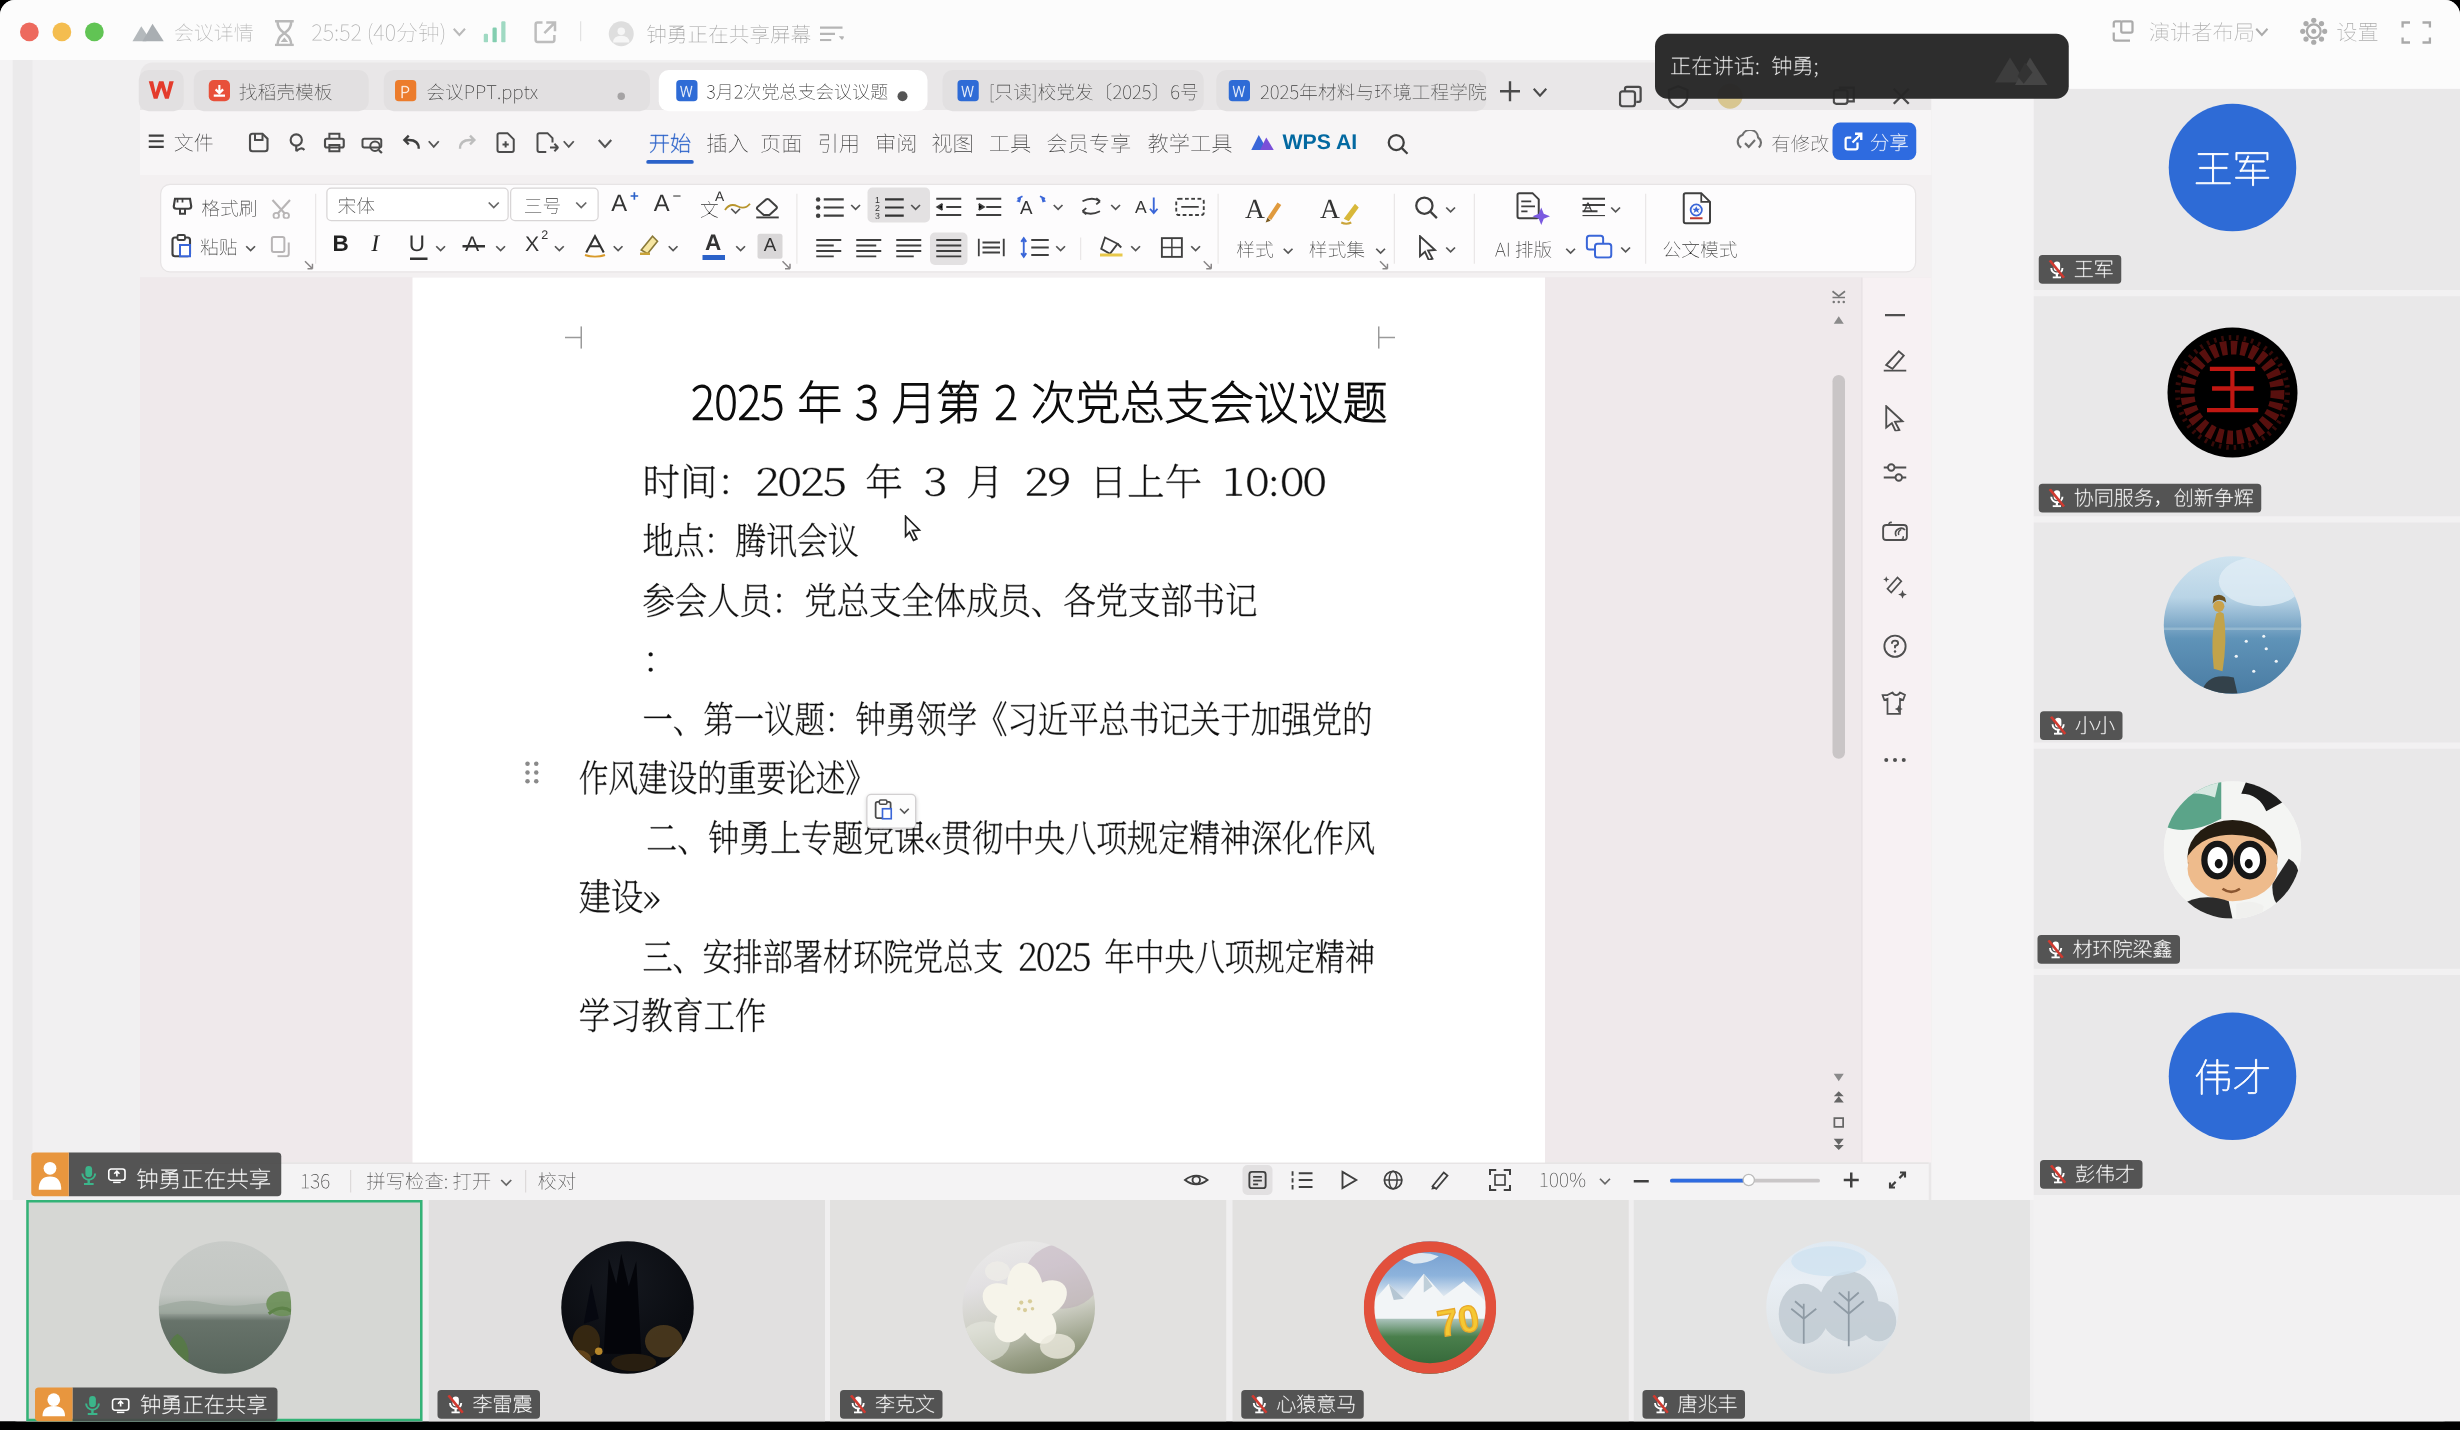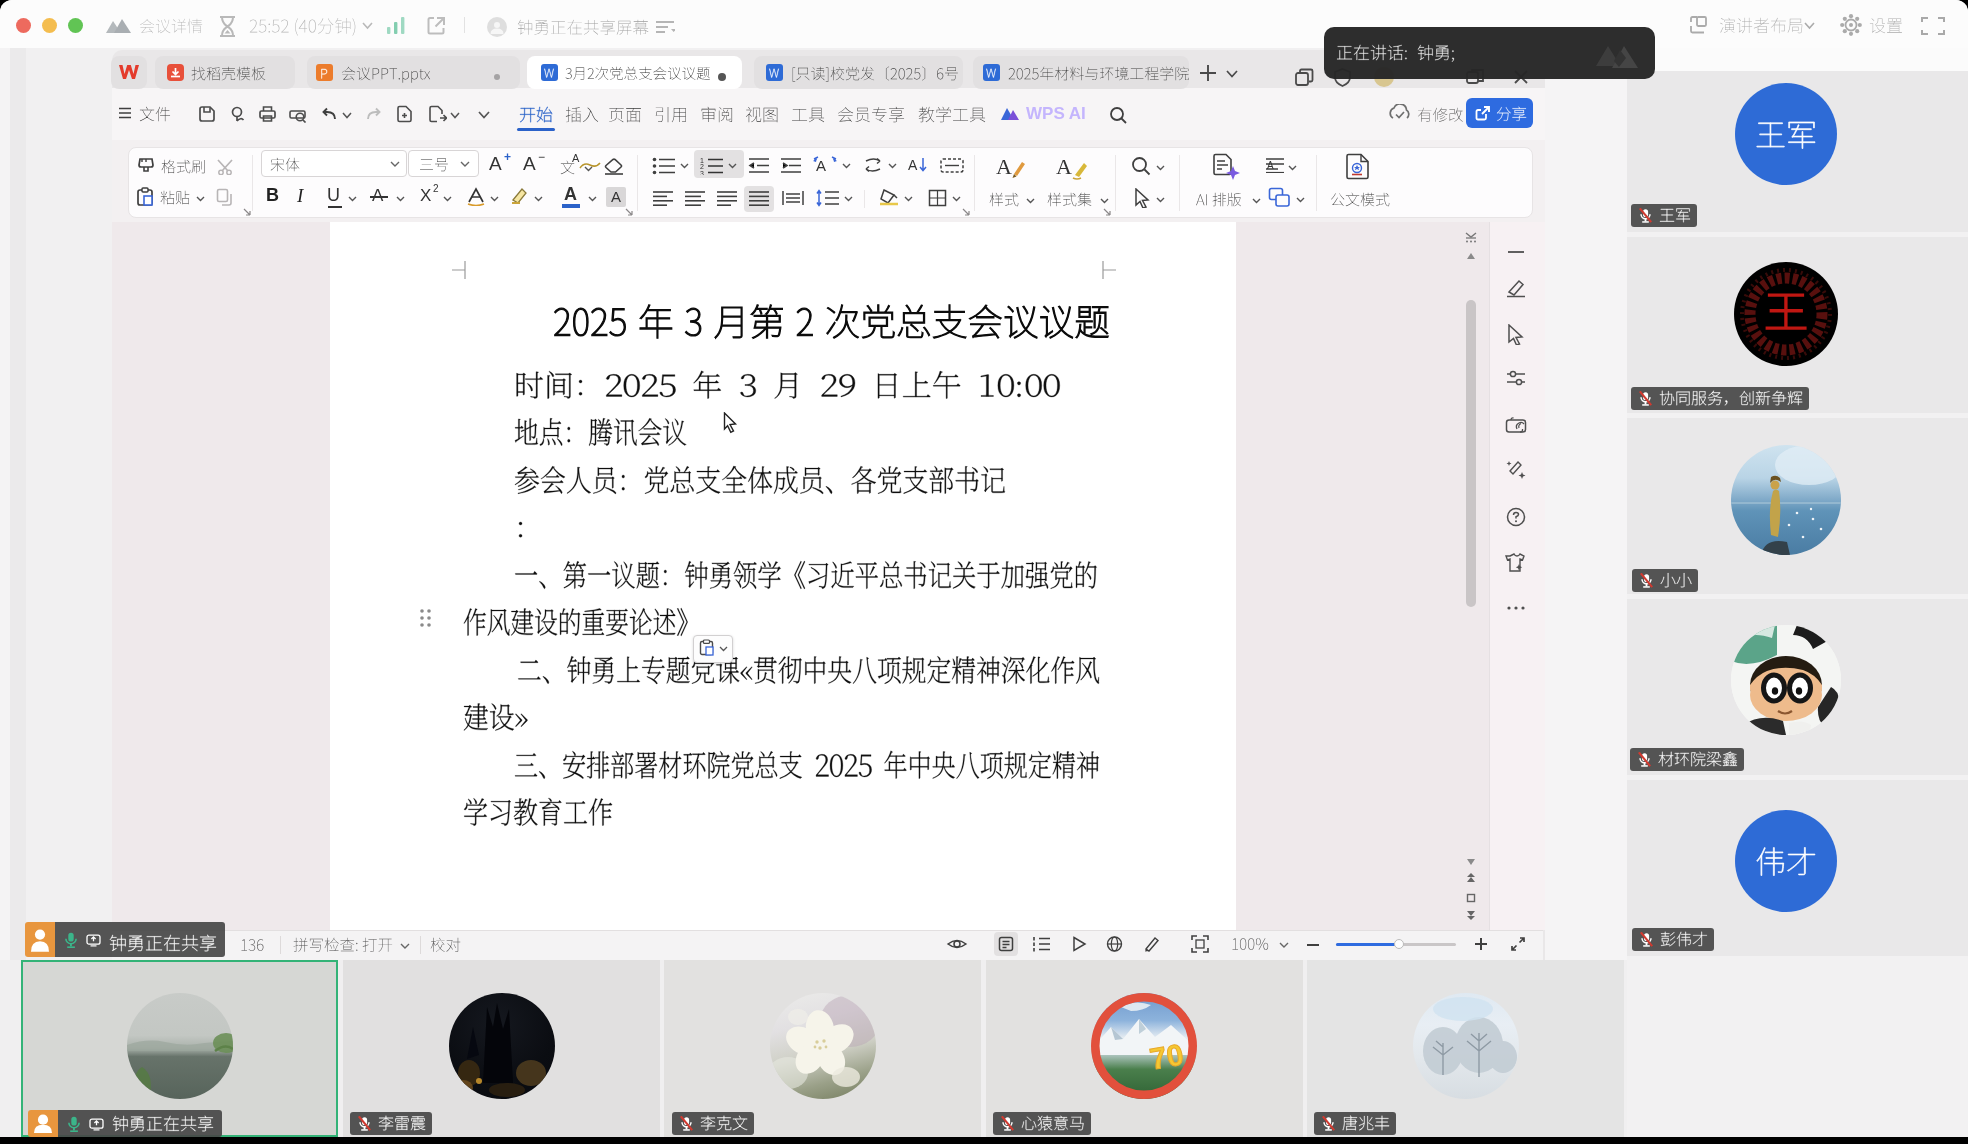--- a/index.html
+++ b/index.html
@@ -852,21 +852,21 @@
     <svg style="position:absolute;left:918.0px;top:106.0px;overflow:visible" width="68.0" height="17.0" viewBox="0 -220 1000 250" fill="#3a3a3a">
       <use href="#a112" x="0"></use>
       <use href="#a95" x="250"></use>
       <use href="#a93" x="500"></use>
       <use href="#a109" x="750"></use>
     </svg>
     <svg style="position:absolute;left:1000px;top:106px" width="20" height="17" viewBox="0 0 20 17">
       <path d="M1 14 L7 2 L11 9 L9 14 Z" fill="#3a66d8"></path>
       <path d="M8 14 L13 4 L19 14 Z" fill="#7a4fd8"></path>
     </svg>
-    <div style="position:absolute;left:1026px;top:104px;width:70px;height:22px;font:700 17px 'Liberation Sans',sans-serif;color:#c4b5fd">WPS AI</div>
+    <div style="position:absolute;left:1026px;top:104px;width:70px;height:22px;font:700 17px 'Liberation Sans',sans-serif;color:#0369a1">WPS AI</div>
     <svg style="position:absolute;left:1109px;top:106px" width="18" height="18" viewBox="0 0 18 18">
       <circle cx="8" cy="8" r="6" stroke="#3f3f3f" stroke-width="1.8" fill="none"></circle>
       <path d="M12.5 12.5 L17 17" stroke="#3f3f3f" stroke-width="1.8"></path>
     </svg>
     <svg style="position:absolute;left:1388px;top:104px" width="24" height="19" viewBox="0 0 24 19">
       <path d="M5 14 A5.5 5.5 0 0 1 6 4 A6.5 6.5 0 0 1 18.5 6 A5 5 0 0 1 19 14" stroke="#6f6f6f" stroke-width="1.7" fill="none"></path>
       <path d="M8 10.5 L11 13.5 L16 8" stroke="#6f6f6f" stroke-width="1.7" fill="none"></path>
     </svg>
     <svg style="position:absolute;left:1417.0px;top:107.4px;overflow:visible" width="46.5" height="15.5" viewBox="0 -220 750 250" fill="#4a4a4a">
       <use href="#a113" x="0"></use>

